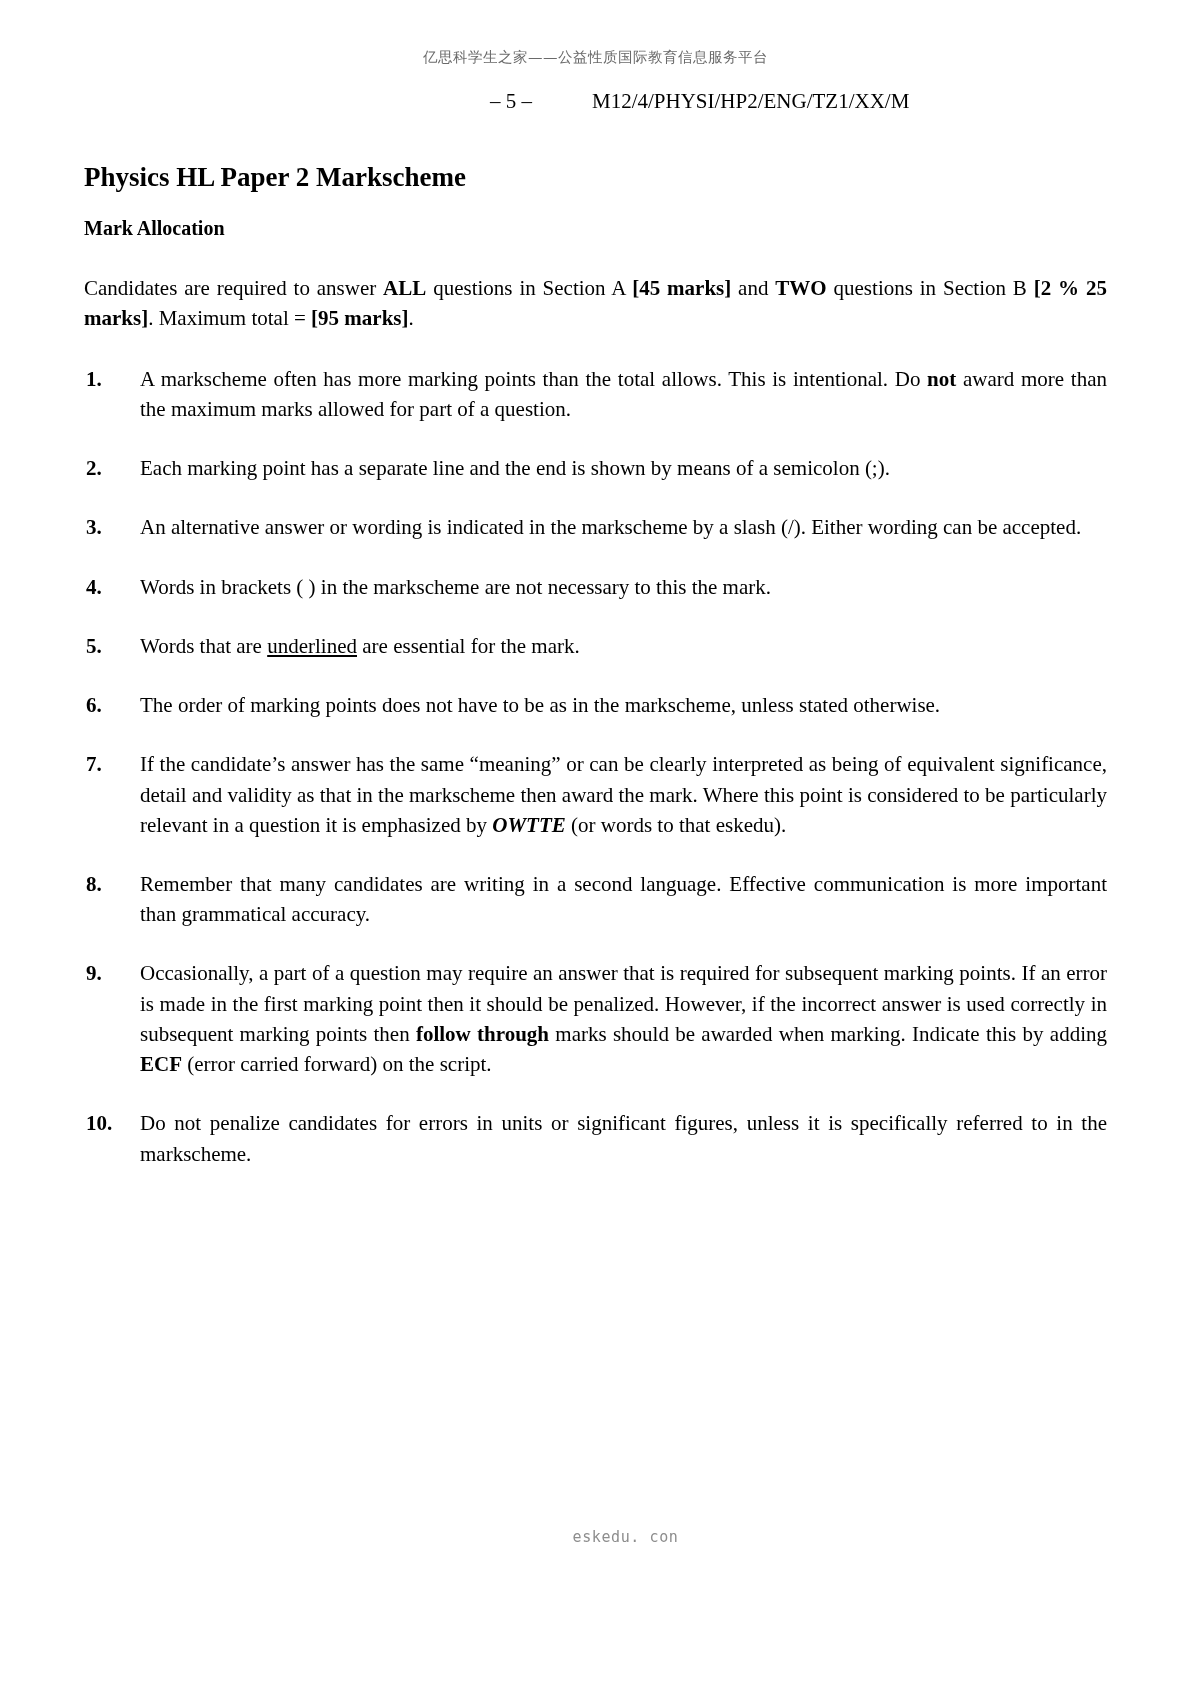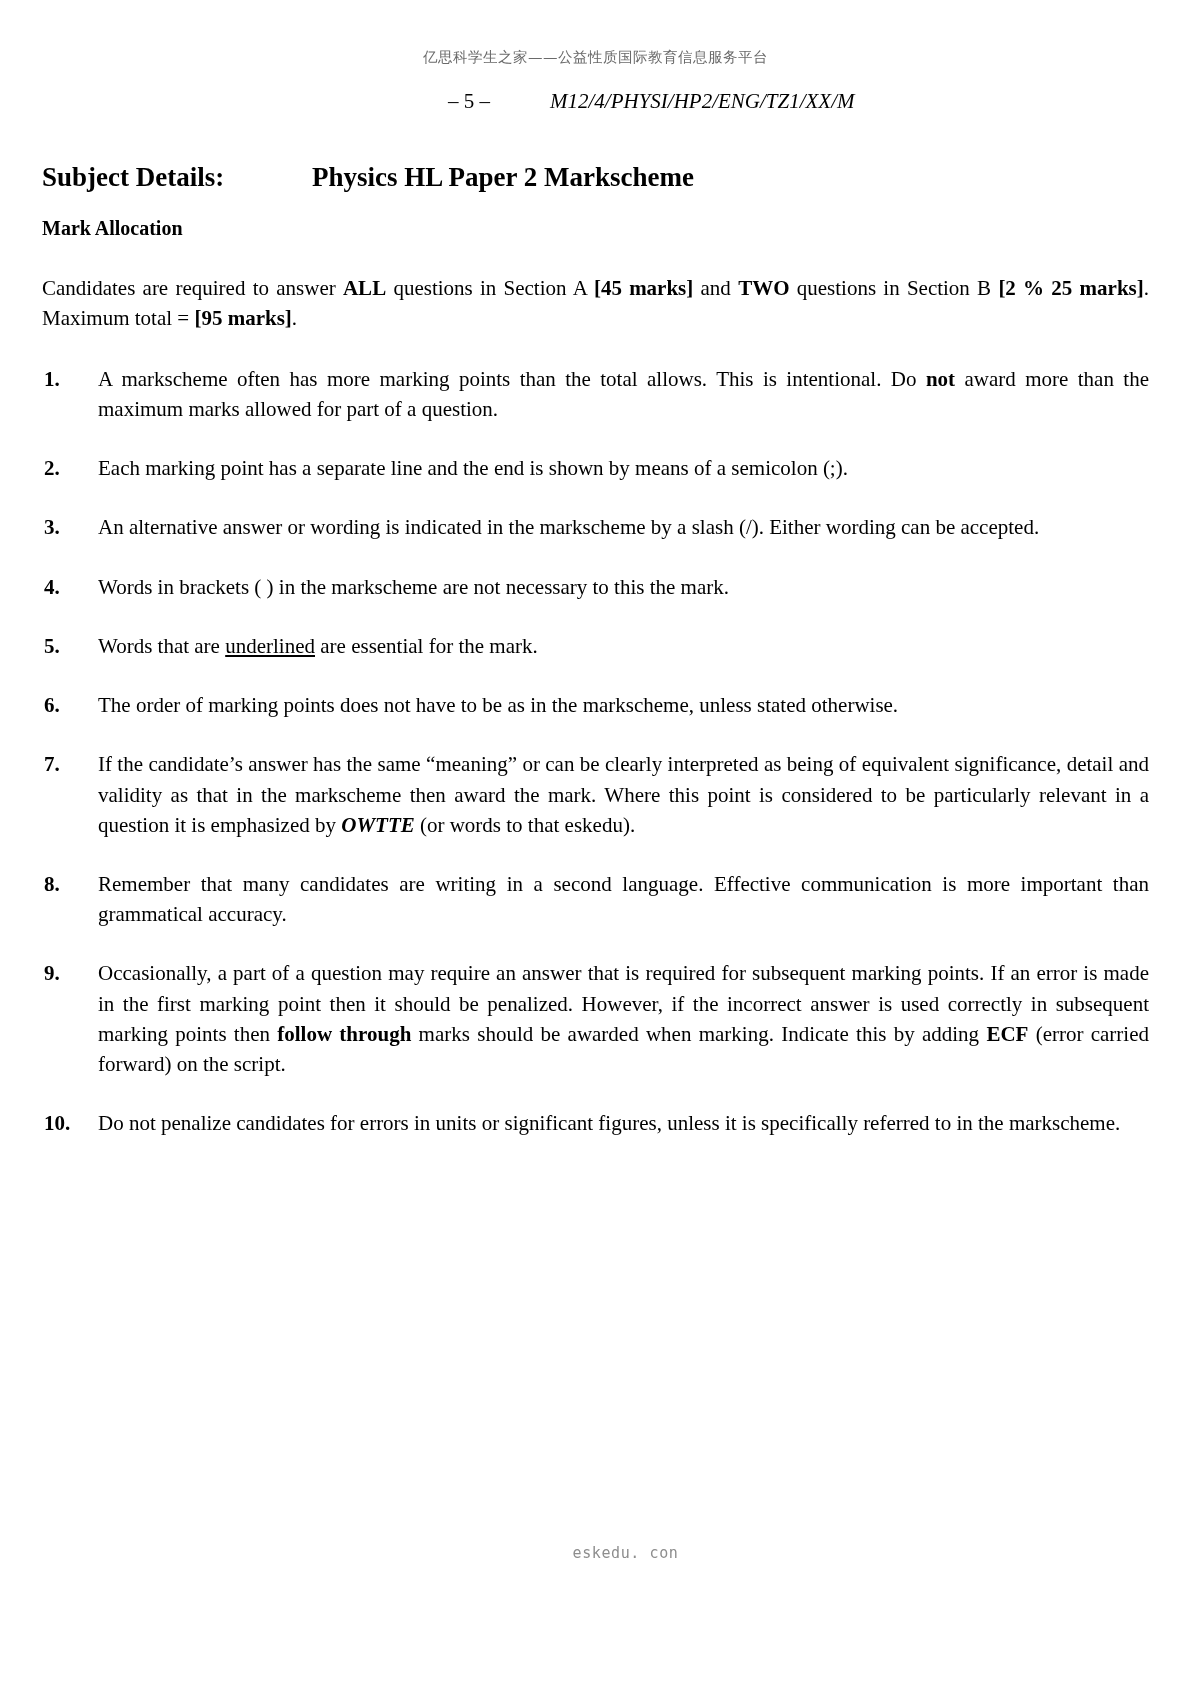--- a/index.html
+++ b/index.html
@@ -14,21 +14,21 @@
     font-family: "Liberation Serif", serif;
     color: #000000;
   }
   .page {
     position: absolute;
     left: 0;
     top: 0;
     width: 1191px;
     height: 1684px;
     box-sizing: border-box;
-    padding: 0 42px;
+    padding: 0 84px;
   }
   .watermark-top {
     text-align: center;
     font-family: "DejaVu Sans", sans-serif;
     font-size: 14.5px;
     color: #6a6a6a;
     letter-spacing: 0.5px;
     padding-top: 48px;
   }
   .header-row {
@@ -40,21 +40,20 @@
   .page-number {
     width: 490px;
     text-align: right;
     padding-right: 42px;
     box-sizing: border-box;
   }
   .paper-code {
     flex: 1;
     text-align: left;
     padding-left: 18px;
-    font-style: italic;
   }
   .title-row {
     margin-top: 48px;
     display: flex;
     align-items: baseline;
     font-weight: bold;
     font-size: 27px;
   }
   .title-label {
     width: 270px;
@@ -96,21 +95,21 @@
   .item-text.no-justify {
     text-align: left;
   }
   b { font-weight: bold; }
   i.owtte { font-weight: bold; font-style: italic; }
   u { text-decoration: underline; }
   .watermark-bottom {
     position: absolute;
     left: 0;
     right: 0;
-    bottom: 122px;
+    bottom: 138px;
     text-align: center;
     font-family: "DejaVu Sans Mono", monospace;
     font-size: 15px;
     color: #8d8d8d;
     letter-spacing: 0.6px;
     padding-left: 60px;
   }
 </style>
 </head>
 <body>
@@ -118,21 +117,20 @@
 <div class="page">
 
   <div class="watermark-top">亿思科学生之家——公益性质国际教育信息服务平台</div>
 
   <div class="header-row">
     <div class="page-number">– 5 –</div>
     <div class="paper-code">M12/4/PHYSI/HP2/ENG/TZ1/XX/M</div>
   </div>
 
   <div class="title-row">
-    <div class="title-label">Subject Details:</div>
     <div class="title-main">Physics HL Paper 2 Markscheme</div>
   </div>
 
   <div class="section-heading">Mark Allocation</div>
 
   <p class="intro"><span>Candidates are required to answer </span><b>ALL</b><span> questions in Section A </span><b>[45 marks]</b><span> and </span><b>TWO</b><span> questions in Section B </span><b>[2 % 25 marks]</b><span>.  Maximum total = </span><b>[95 marks]</b><span>.</span></p>
 
   <div class="list">
 
     <div class="item">

